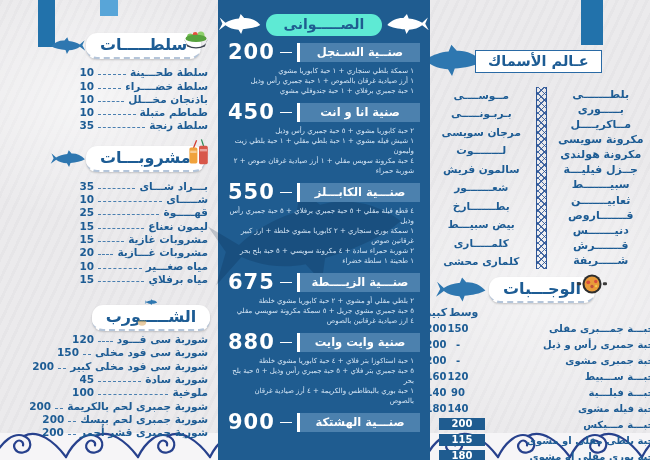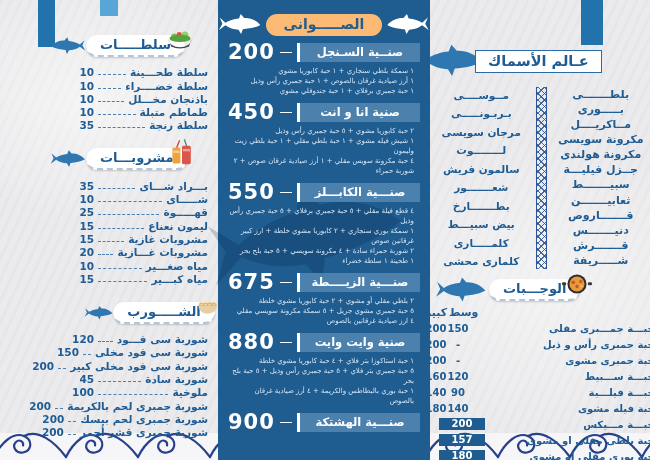--- a/index.html
+++ b/index.html
@@ -18,34 +18,34 @@
   .bar2{position:absolute;left:100px;top:0;width:18px;height:16px;background:#58a5d8;}
   .bar3{position:absolute;left:170px;top:0;width:22px;height:45px;background:#2272ab;}
   
   .shark{display:block;color:#2e77b0;}
   .shark.white{color:#fff;}
   .flip{transform:scaleX(-1);}
   
   .lhead{display:flex;align-items:center;height:28px;margin:0 0 4px 50px;position:relative;z-index:1;}
   .lhead.first{margin-top:32px;}
   .lhead.mid{margin-top:14px;}
-  .lhead.soup{margin-top:14px;margin-left:84px;}
+  .lhead.soup{margin-top:14px;margin-left:84px;flex-direction:column;}
   .pill{background:#fff;border-radius:11px;padding:2px 14px 3px;color:#1d5c94;font-weight:bold;
-        font-size:13px;white-space:nowrap;box-shadow:0 1px 2px rgba(0,0,0,.18);
+        font-size:16px;white-space:nowrap;box-shadow:0 1px 2px rgba(0,0,0,.18);
         border-bottom:2px dashed rgba(40,90,150,.35);}
   .food-icon{margin:-12px 0 0 -18px;position:relative;z-index:2;}
   .rows{margin-top:5px;}
   .lrow{display:flex;direction:rtl;align-items:flex-end;height:13.3px;
         padding:0 10px 0 62px;color:#1d5c94;font-weight:bold;font-size:10.5px;}
   .iname{white-space:nowrap;line-height:12px;}
   .leader{flex:1;border-bottom:1.6px dashed #4a7fb0;margin:0 4px 3px 4px;min-width:8px;}
   .iprice{min-width:32px;text-align:right;line-height:12px;}
   
   .mid-header{display:flex;align-items:center;justify-content:center;gap:4px;padding-top:13px;position:relative;z-index:2;}
-  .mid-pill{background:#fdba74;border-radius:12px;padding:2px 18px 4px;color:#1f5c90;font-weight:bold;font-size:14px;}
+  .mid-pill{background:#5eead4;border-radius:12px;padding:2px 18px 4px;color:#1f5c90;font-weight:bold;font-size:14px;}
   .mi{margin:6px 10px 0;position:relative;z-index:2;}
   .mi-head{display:flex;align-items:center;gap:5px;direction:rtl;}
   .mi-name{min-width:104px;text-align:center;background:#4c81ae;color:#fff;font-size:11.5px;
            font-weight:bold;padding:2px 8px 3px;border-left:3px solid #fff;white-space:nowrap;}
   .mi-line{flex:1;border-top:1.6px solid #fff;}
   .mi-price{min-width:46px;text-align:center;color:#fff;font-size:21px;font-weight:bold;letter-spacing:1px;line-height:1;}
   .mi-desc{direction:rtl;text-align:right;padding:3px 6px 0 0;color:#d7e7f6;font-size:7px;
            font-weight:normal;line-height:10px;}
   .wm{position:absolute;left:-14px;top:188px;width:205px;height:102px;color:rgba(6,32,58,.20);
       transform:rotate(-12deg);z-index:1;}
@@ -202,21 +202,21 @@
           <span class="iname">مشروبات غـــازية</span>
           <span class="leader"></span>
           <span class="iprice">20</span>
         </div>
       <div class="lrow">
           <span class="iname">مياه صغـــير</span>
           <span class="leader"></span>
           <span class="iprice">10</span>
         </div>
       <div class="lrow">
-          <span class="iname">مياه كبـــير</span>
+          <span class="iname">مياه برفلاي</span>
           <span class="leader"></span>
           <span class="iprice">15</span>
         </div>
     </div>
 
     <div class="lhead soup">
       <svg class="shark" width="36" height="18" viewBox="0 0 100 50">
           <use href="#shark"></use>
         </svg>
       <span class="pill">الشـــــورب</span>
@@ -457,21 +457,21 @@
         <span class="mlg">180</span>
         <span class="mmd">140</span>
         <span class="mname">وجبة فيله مشوى</span>
       </div>
 
     <div class="meal-row">
         <span class="mbox">200</span>
         <span class="mname">وجبـــة مـــيكس</span>
       </div>
     <div class="meal-row">
-        <span class="mbox">157</span>
+        <span class="mbox">115</span>
         <span class="mname">وجبة بلطى مقلى او مشوى</span>
       </div>
     <div class="meal-row">
         <span class="mbox">180</span>
         <span class="mname">وجبة بورى مقلى او مشوى</span>
       </div>
   </div>
 
 </div>
 

